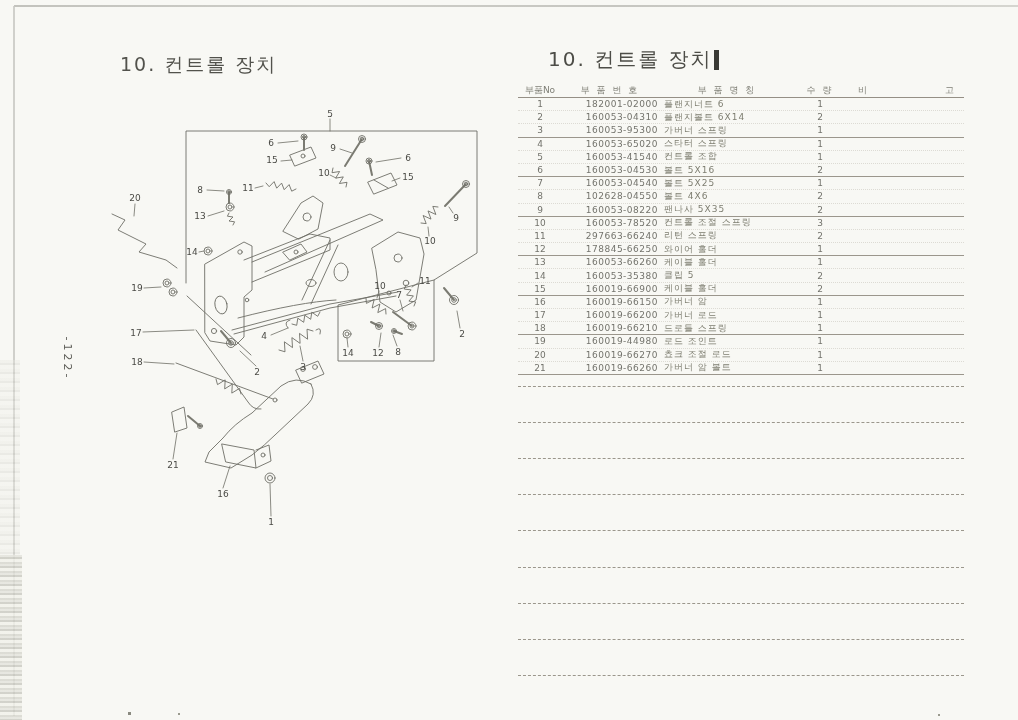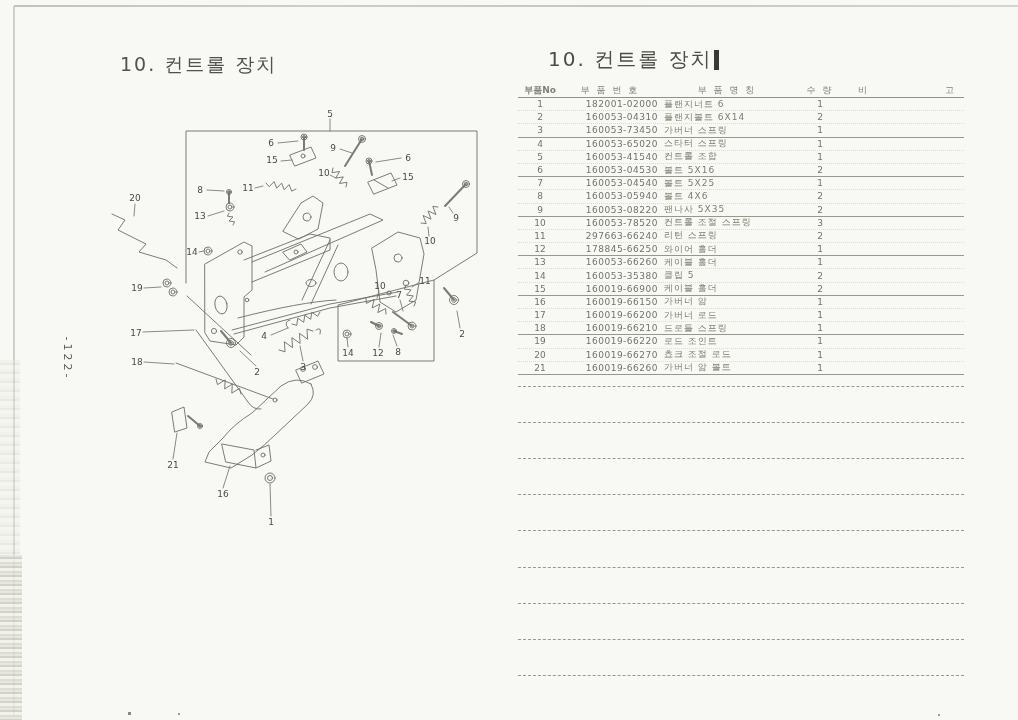--- a/index.html
+++ b/index.html
@@ -26,21 +26,21 @@
   .title-right{position:absolute;left:548px;top:46px;font-size:20px;letter-spacing:2px;color:#4d4d47;display:flex;align-items:center;}
   .title-bar{display:inline-block;width:5px;height:20px;background:#3a3a35;margin-left:1px;}
   .page-num{position:absolute;left:46px;top:352px;font-size:11px;letter-spacing:3px;color:#5d5d57;
     transform:rotate(90deg);transform-origin:center;white-space:nowrap;}
   
   .ptable{position:absolute;left:518px;top:84px;width:446px;font-size:9px;color:#75756c;}
   .thead{display:grid;grid-template-columns:44px 96px 138px 48px 1fr;height:13px;
     align-items:center;color:#7f7f76;border-bottom:1px solid #95908613;}
   .thead{border-bottom:1px solid #958f85;}
   .th{text-align:center;letter-spacing:2px;white-space:nowrap;}
-  .th.no{letter-spacing:0;font-weight:bold;}
+  .th.no{letter-spacing:0;}
   .th.rm{display:flex;justify-content:space-between;padding:0 10px 0 14px;letter-spacing:0;}
   .trow{display:grid;grid-template-columns:44px 96px 138px 48px 1fr;height:12.2px;
     align-items:center;border-bottom:1px dotted rgba(150,145,130,.28);}
   .trow.group{border-bottom:1px solid #9b968c;}
   .tc{white-space:nowrap;overflow:hidden;}
   .tc.no,.tc.qty{text-align:center;color:#73736c;}
   .tc.pn{padding-left:10px;color:#73736c;letter-spacing:.5px;text-align:right;}
   .tc.nm{padding-left:6px;color:#7d7d70;letter-spacing:1px;}
   .eline{position:absolute;left:0;width:446px;height:0;border-top:1px dashed #928d81;opacity:.9;}
   .elines{position:absolute;left:518px;top:0;width:446px;height:720px;pointer-events:none;}
@@ -270,21 +270,21 @@
         </div>
         <div class="trow">
           <div class="tc no">2</div>
           <div class="tc pn">160053-04310</div>
           <div class="tc nm">플랜지볼트 6X14</div>
           <div class="tc qty">2</div>
           <div class="tc rm"></div>
         </div>
         <div class="trow group">
           <div class="tc no">3</div>
-          <div class="tc pn">160053-73450</div>
+          <div class="tc pn">160053-95300</div>
           <div class="tc nm">가버너 스프링</div>
           <div class="tc qty">1</div>
           <div class="tc rm"></div>
         </div>
         <div class="trow">
           <div class="tc no">4</div>
           <div class="tc pn">160053-65020</div>
           <div class="tc nm">스타터 스프링</div>
           <div class="tc qty">1</div>
           <div class="tc rm"></div>
@@ -305,21 +305,21 @@
         </div>
         <div class="trow">
           <div class="tc no">7</div>
           <div class="tc pn">160053-04540</div>
           <div class="tc nm">볼트 5X25</div>
           <div class="tc qty">1</div>
           <div class="tc rm"></div>
         </div>
         <div class="trow">
           <div class="tc no">8</div>
-          <div class="tc pn">160053-05940</div>
+          <div class="tc pn">102628-04550</div>
           <div class="tc nm">볼트 4X6</div>
           <div class="tc qty">2</div>
           <div class="tc rm"></div>
         </div>
         <div class="trow group">
           <div class="tc no">9</div>
           <div class="tc pn">160053-08220</div>
           <div class="tc nm">팬나사 5X35</div>
           <div class="tc qty">2</div>
           <div class="tc rm"></div>
@@ -382,21 +382,21 @@
         </div>
         <div class="trow group">
           <div class="tc no">18</div>
           <div class="tc pn">160019-66210</div>
           <div class="tc nm">드로틀 스프링</div>
           <div class="tc qty">1</div>
           <div class="tc rm"></div>
         </div>
         <div class="trow">
           <div class="tc no">19</div>
-          <div class="tc pn">160019-66220</div>
+          <div class="tc pn">160019-44980</div>
           <div class="tc nm">로드 조인트</div>
           <div class="tc qty">1</div>
           <div class="tc rm"></div>
         </div>
         <div class="trow">
           <div class="tc no">20</div>
           <div class="tc pn">160019-66270</div>
           <div class="tc nm">쵸크 조절 로드</div>
           <div class="tc qty">1</div>
           <div class="tc rm"></div>

